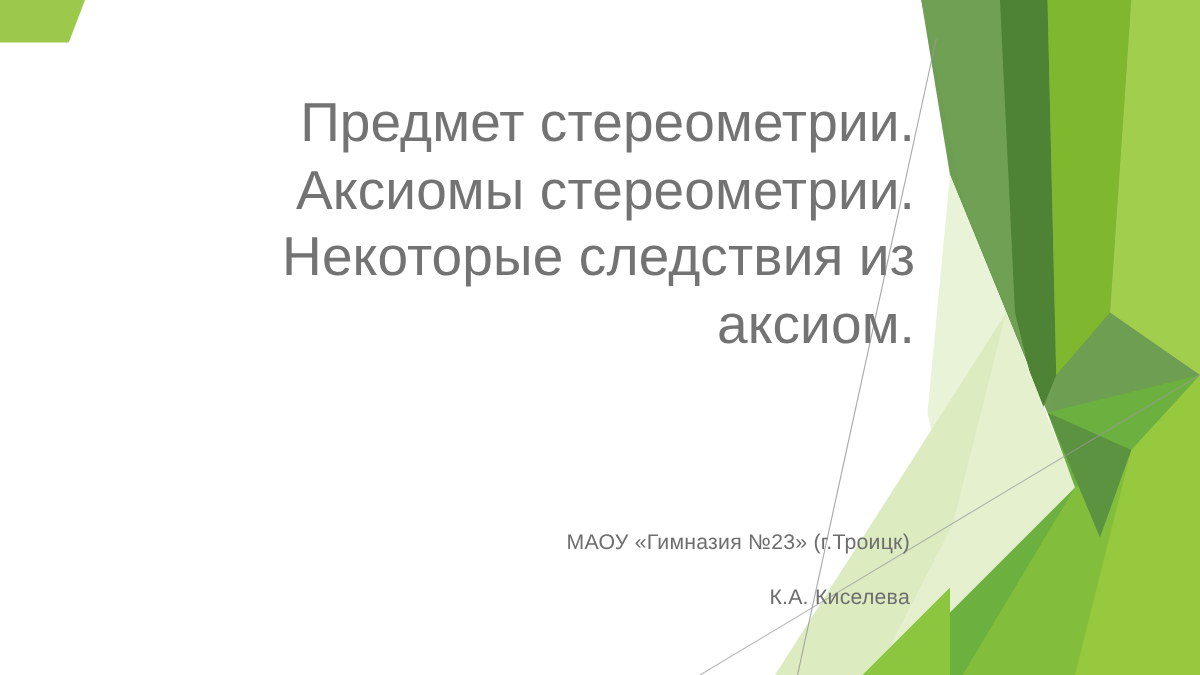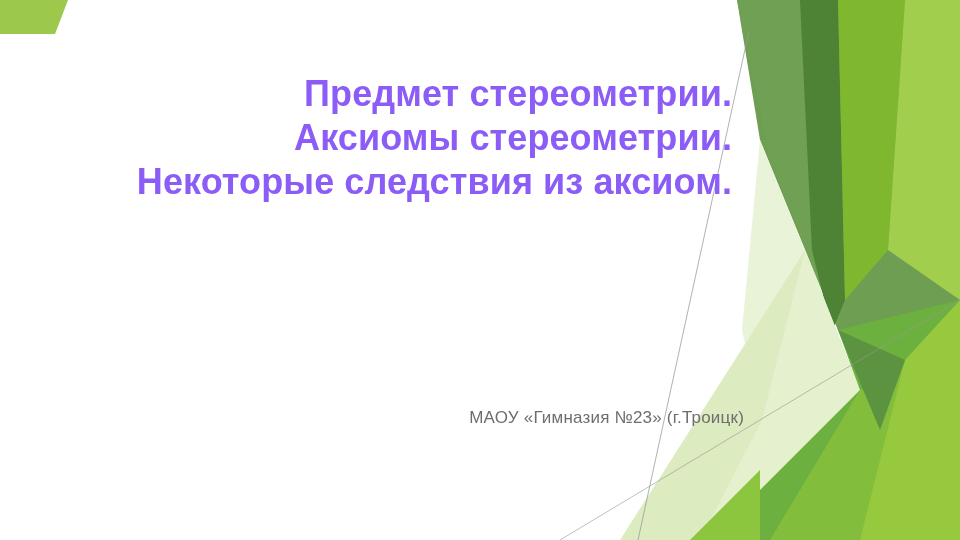--- a/index.html
+++ b/index.html
@@ -34,38 +34,38 @@
     position: absolute;
     left: 108px;
     top: 72px;
     width: 624px;
     text-align: right;
     z-index: 5;
   }
   #title-text {
     margin: 0;
     font-family: "Liberation Sans", sans-serif;
-    font-size: 36px;
+    font-size: 44px;
     line-height: 1.22;
-    font-weight: bold;
+    font-weight: normal;
     letter-spacing: 0.1px;
-    color: #8b5cf6;
+    color: #737373;
     white-space: pre-line;
   }
 
   #subtitle-block {
     position: absolute;
     left: 300px;
     top: 404px;
     width: 444px;
     text-align: right;
     z-index: 5;
   }
   .subtitle-line {
-    margin: 0;
+    margin: 16px;
     font-family: "Liberation Sans", sans-serif;
     font-size: 17px;
     line-height: 1.63;
     font-weight: normal;
     letter-spacing: 0.2px;
     color: #6E6E6E;
     white-space: nowrap;
   }
 </style>
 </head>
@@ -108,15 +108,16 @@
   </svg>
 
   <div id="title-block">
     <h1 id="title-text">Предмет стереометрии.
 Аксиомы стереометрии.
 Некоторые следствия из аксиом.</h1>
   </div>
 
   <div id="subtitle-block">
     <p class="subtitle-line">МАОУ «Гимназия №23» (г.Троицк)</p>
+    <p class="subtitle-line">К.А. Киселева</p>
   </div>
 
 </div>
 
 </body></html>

